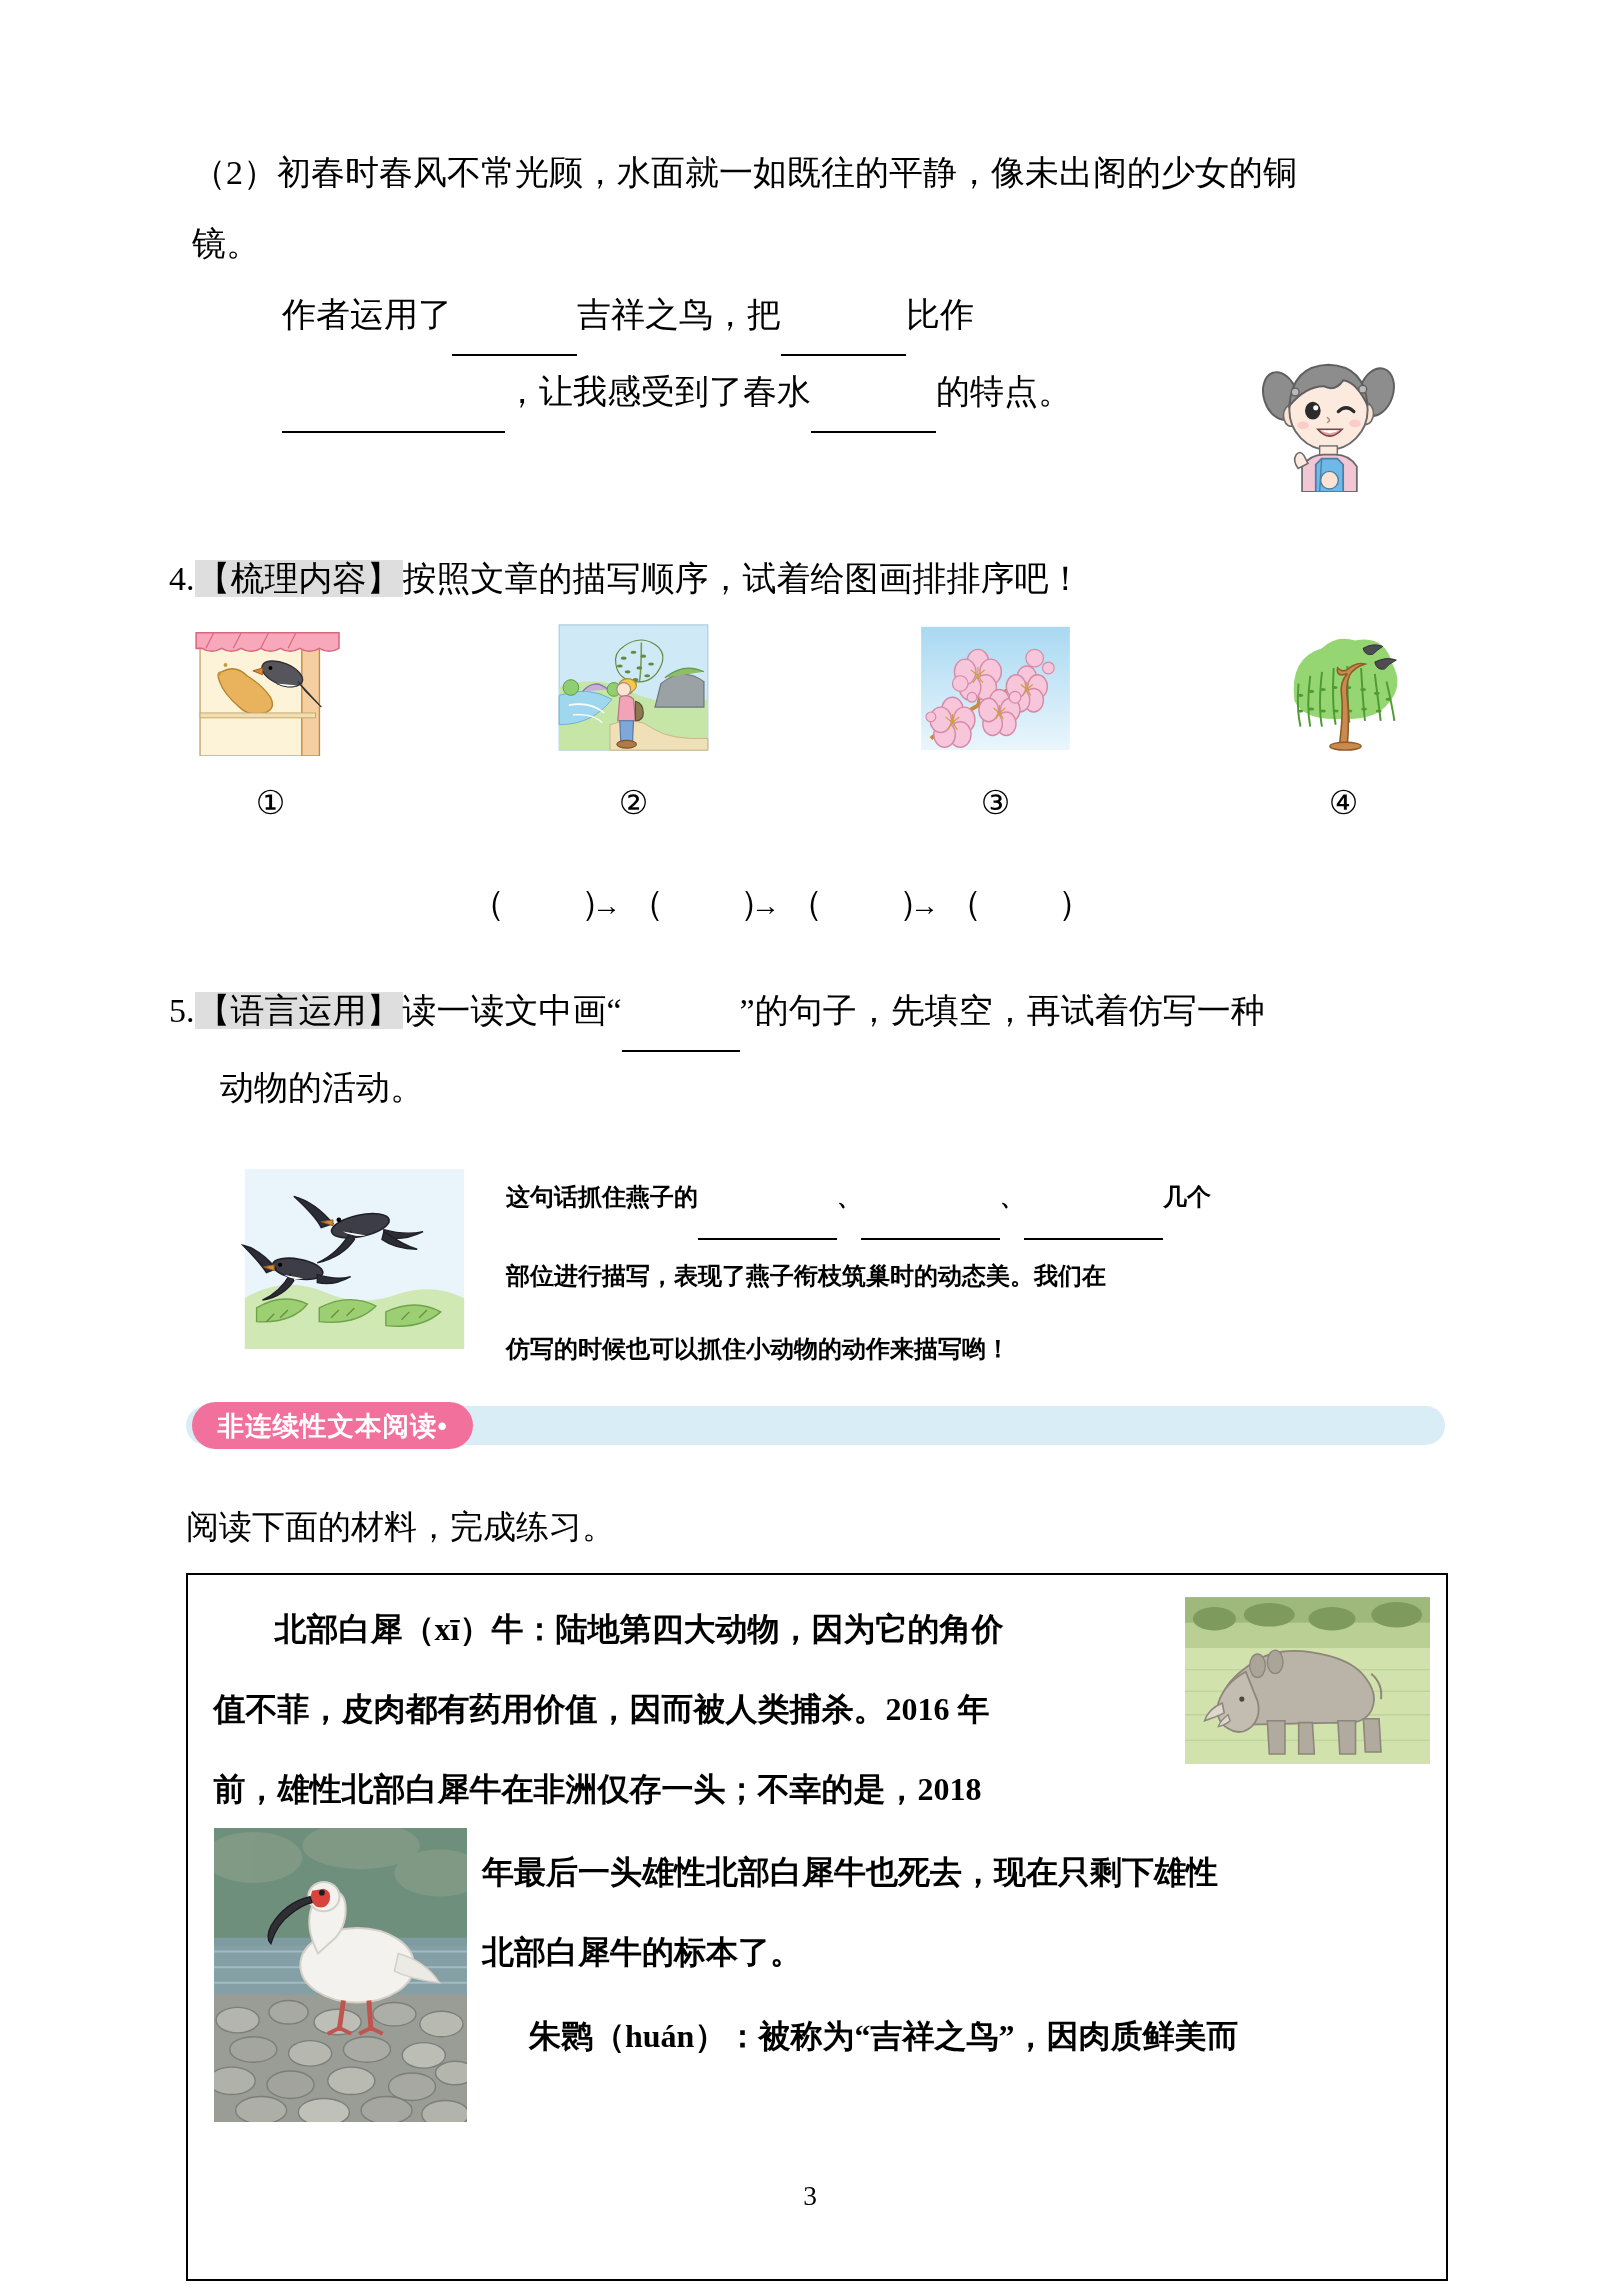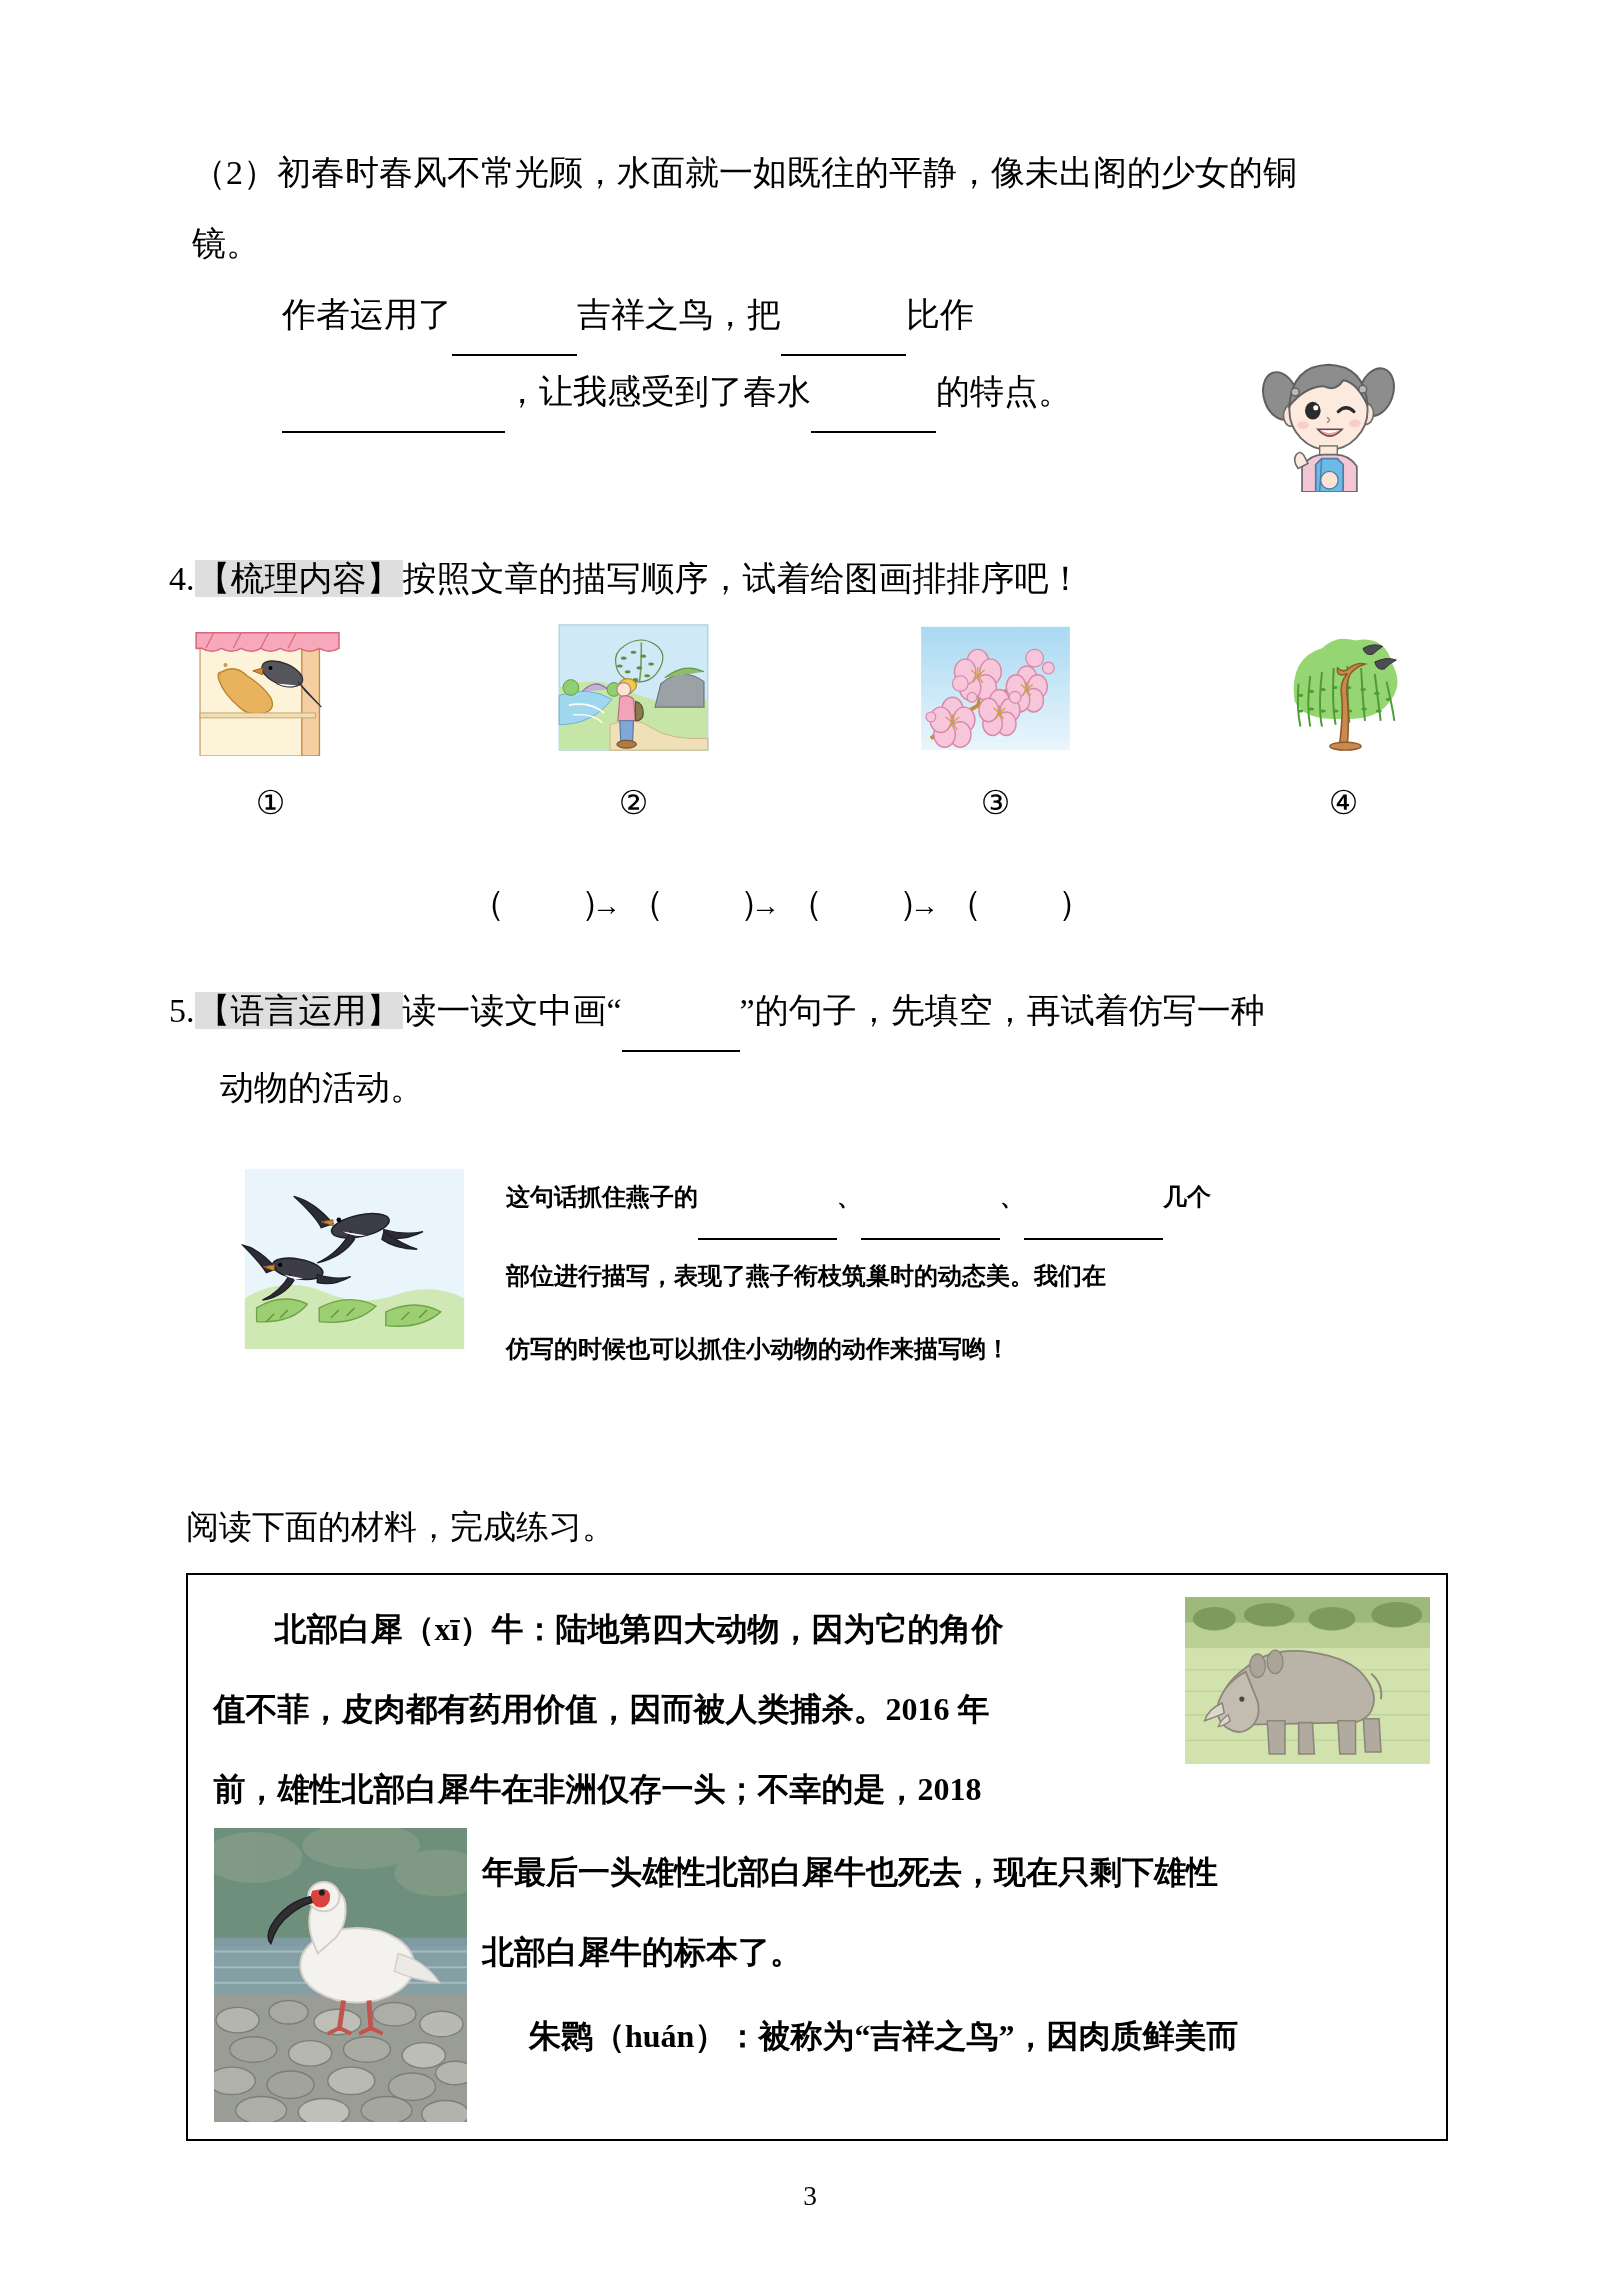--- a/index.html
+++ b/index.html
@@ -93,21 +93,21 @@
     font-family:"Liberation Sans","DejaVu Sans",sans-serif;
     white-space:nowrap;
   }
   
   #readinstr{
     position:absolute;left:186px;top:1500px;font-size:33px;line-height:59px;font-family:Liberation Mono, monospace;
   }
   
   #passagebox{
     position:absolute;left:186px;top:1573px;
-    width:1262px;height:568px;
+    width:1262px;height:708px;
     border:2.9px solid #000;
     box-sizing:border-box;
     overflow:hidden;
   }
   .pl{
     font-size:32px;line-height:80px;white-space:nowrap;
     font-family:"Liberation Serif","DejaVu Serif",serif;
     font-weight:600;
   }
   #ptxt1{position:absolute;left:25.5px;top:13.7px;width:921px;}
@@ -405,20 +405,24 @@
   </div>
 
   <div id="sec5body">
     <div class="bl">
       <span>这句话抓住燕子的</span><span class="blank" style="width:139px;">&nbsp;</span><span>、</span><span class="blank" style="width:139px;">&nbsp;</span><span>、</span><span class="blank" style="width:139px;">&nbsp;</span><span>几个</span>
     </div>
     <div class="bl">部位进行描写，表现了燕子衔枝筑巢时的动态美。我们在</div>
     <div class="bl">仿写的时候也可以抓住小动物的动作来描写哟！</div>
   </div>
 
+  <div id="banner">
+    <div id="bannerbar"></div>
+    <div id="bannerpill">非连续性文本阅读•</div>
+  </div>
 
   <div id="readinstr">阅读下面的材料，完成练习。</div>
 
   <div id="passagebox">
 
     <div id="rhinopic">
       <svg viewBox="0 0 250 170" width="245" height="167">
         <rect x="0" y="0" width="250" height="170" fill="#cfe0a8"></rect>
         <rect x="0" y="0" width="250" height="52" fill="#b9cf93"></rect>
         <rect x="0" y="0" width="250" height="26" fill="#9fb97c"></rect>

